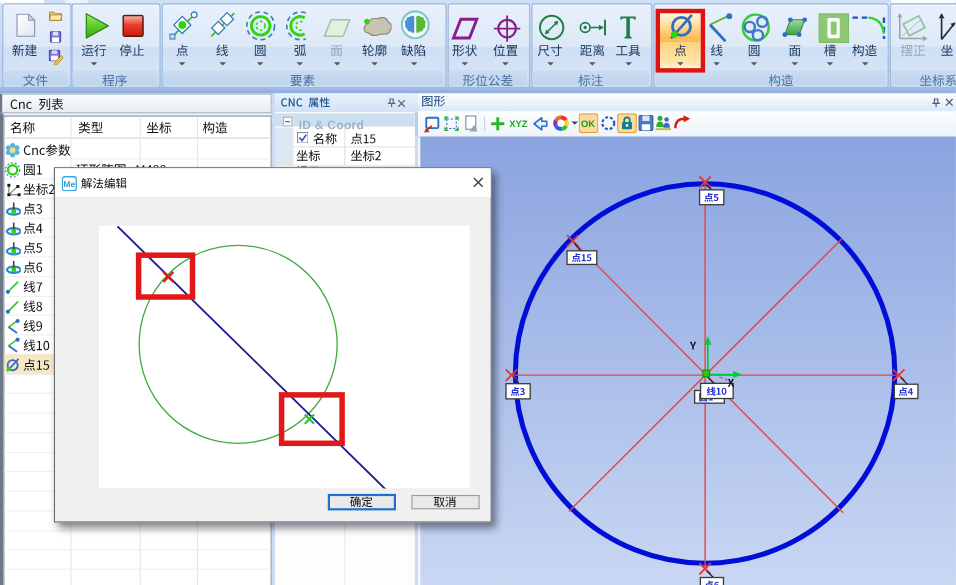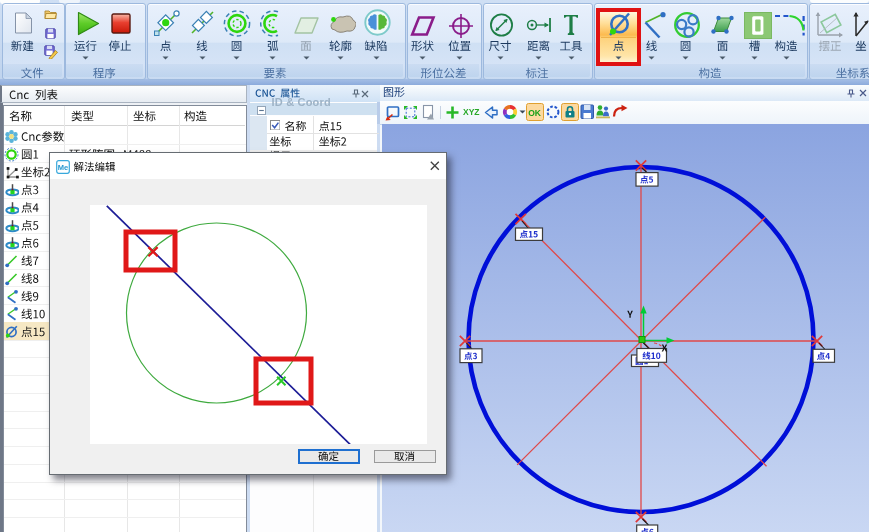--- a/index.html
+++ b/index.html
@@ -720,21 +720,21 @@
         <use href="#q74" x="100.0"></use>
         <use href="#q81" x="159.0"></use>
       </g>
       <g fill="#111" transform="translate(245.3,193.8) scale(0.0950)">
         <use href="#q82" x="0.0"></use>
       </g>
       <g fill="#111" transform="translate(279.5,227.5) scale(0.0950)">
         <use href="#q83" x="0.0"></use>
       </g>
     </svg>
-<span class="a" style="left:271.5px;top:96px;font-weight:bold;font-size:11px;color:#9eb3c6;letter-spacing:0.2px">ID &amp; Coord</span>
+<span class="a" style="left:271.5px;top:108px;font-weight:bold;font-size:11px;color:#9eb3c6;letter-spacing:0.2px">ID &amp; Coord</span>
 <svg class="a ov" style="left:0;top:0" width="869" height="532" viewBox="0 0 869 532">
       <g fill="#141414" transform="translate(21.0,140.8) scale(0.1150)">
         <use href="#q42" x="0.0"></use>
         <use href="#q43" x="63.8"></use>
         <use href="#q44" x="124.8"></use>
         <use href="#q45" x="175.8"></use>
         <use href="#q46" x="275.8"></use>
       </g>
       <g fill="#141414" transform="translate(21.0,158.6) scale(0.1150)">
         <use href="#q24" x="0.0"></use>

